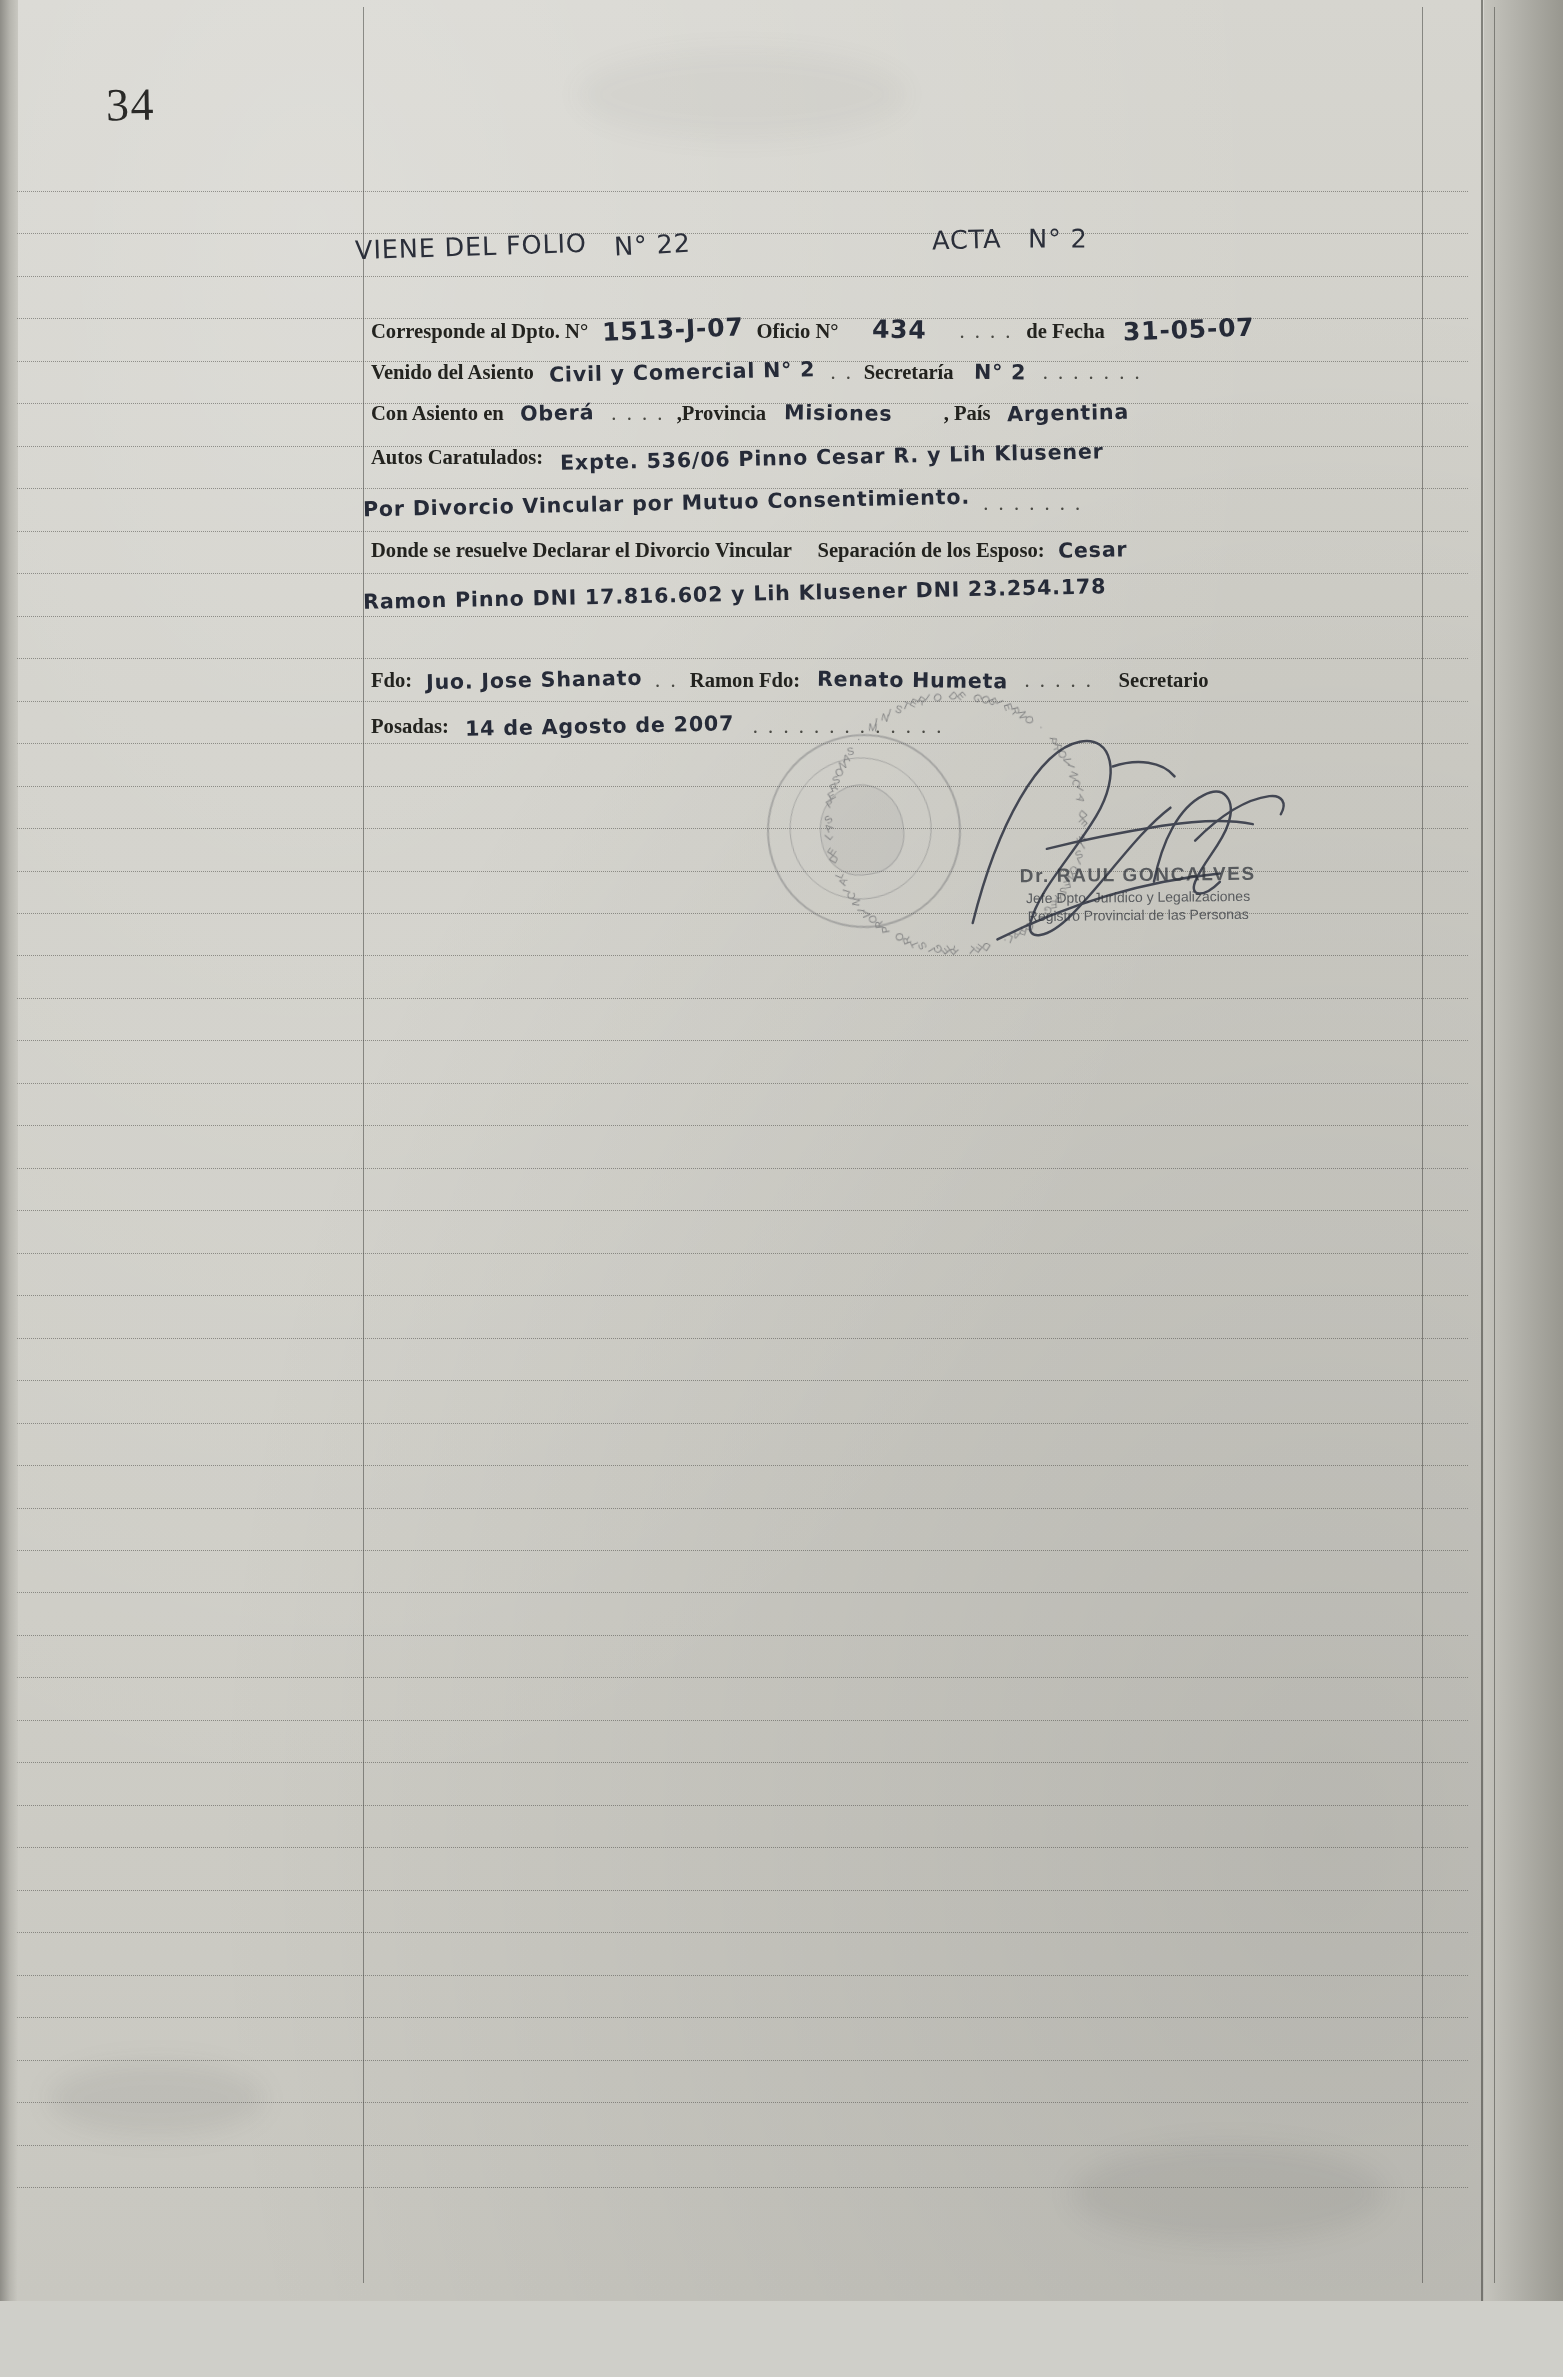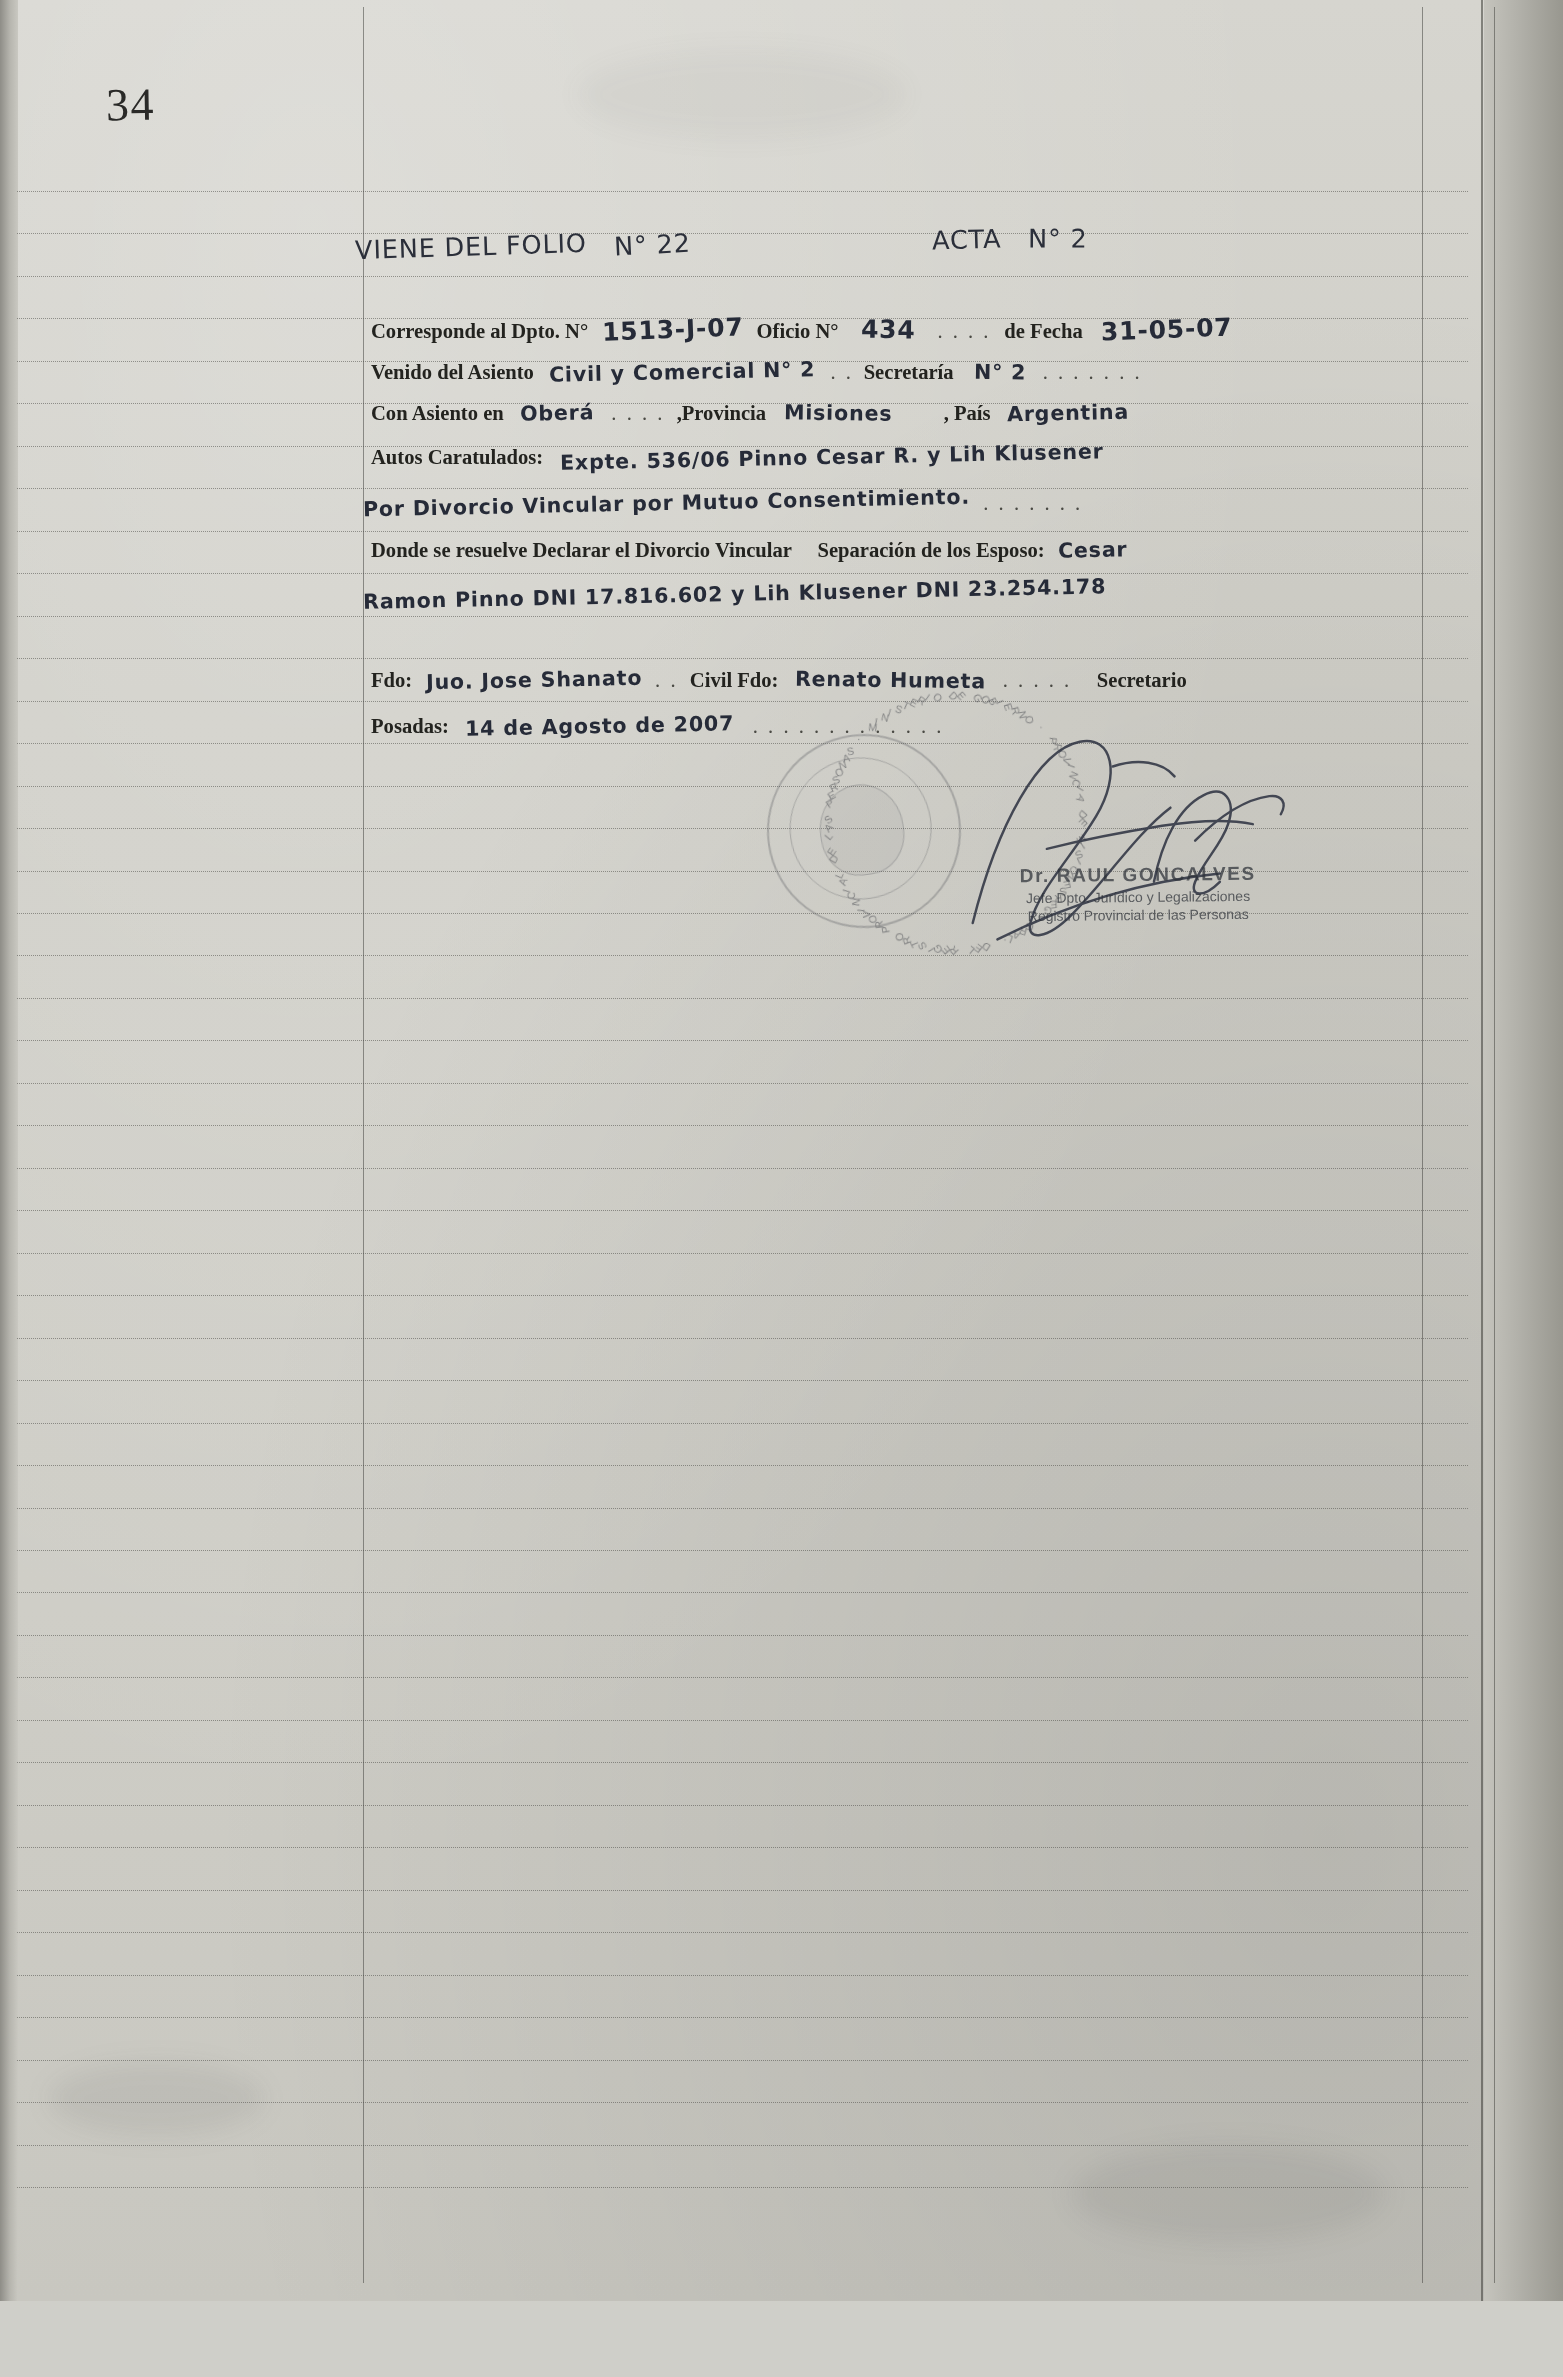--- a/index.html
+++ b/index.html
@@ -303,21 +303,21 @@
   <div class="row hand" id="hdr-acta">
     <span class="sk">ACTA</span>
     &nbsp;
     <span class="sk3">N° 2</span>
   </div>
 
   <div class="row" id="l1">
     <span class="printed">Corresponde al Dpto. N°</span>
     <span class="hw lg sk2" style="margin:0 8.2px">1513-J-07</span>
     <span class="printed">Oficio N°</span>
-    <span class="hw lg sk3" style="margin:0 17px">434</span>
+    <span class="hw lg sk3" style="margin:0 28px">434</span>
     <span class="dots">. . . .</span>
     <span class="printed" style="margin-left:8.2px">de Fecha</span>
     <span class="hw lg sk2" style="margin-left:13px">31-05-07</span>
   </div>
 
   <div class="row" id="l2">
     <span class="printed">Venido del Asiento</span>
     <span class="hw sk" style="margin:0 10px">Civil y Comercial N° 2</span>
     <span class="dots">. .</span>
     <span class="printed" style="margin-left:5px">Secretaría</span>
@@ -351,21 +351,21 @@
     <span class="hw sk" style="margin-left:8.2px">Cesar</span>
   </div>
   <div class="row" id="l7">
     <span class="hw sk">Ramon Pinno DNI 17.816.602 y Lih Klusener DNI 23.254.178</span>
   </div>
 
   <div class="row" id="l8">
     <span class="printed">Fdo:</span>
     <span class="hw sk" style="margin:0 8.2px">Juo. Jose Shanato</span>
     <span class="dots">. .</span>
-    <span class="printed" style="margin-left:6.6px">Civil Fdo:</span>
+    <span class="printed" style="margin-left:6.6px">Ramon Fdo:</span>
     <span class="hw sk3" style="margin:0 11.5px">Renato Humeta</span>
     <span class="dots">. . . . .</span>
     <span class="printed" style="margin-left:20px">Secretario</span>
   </div>
 
   <div class="row" id="l9">
     <span class="printed">Posadas:</span>
     <span class="hw sk" style="margin-left:11.5px">14 de Agosto de 2007</span>
     <span class="dots" style="margin-left:13px">. . . . . . . . . . . . .</span>
   </div>

